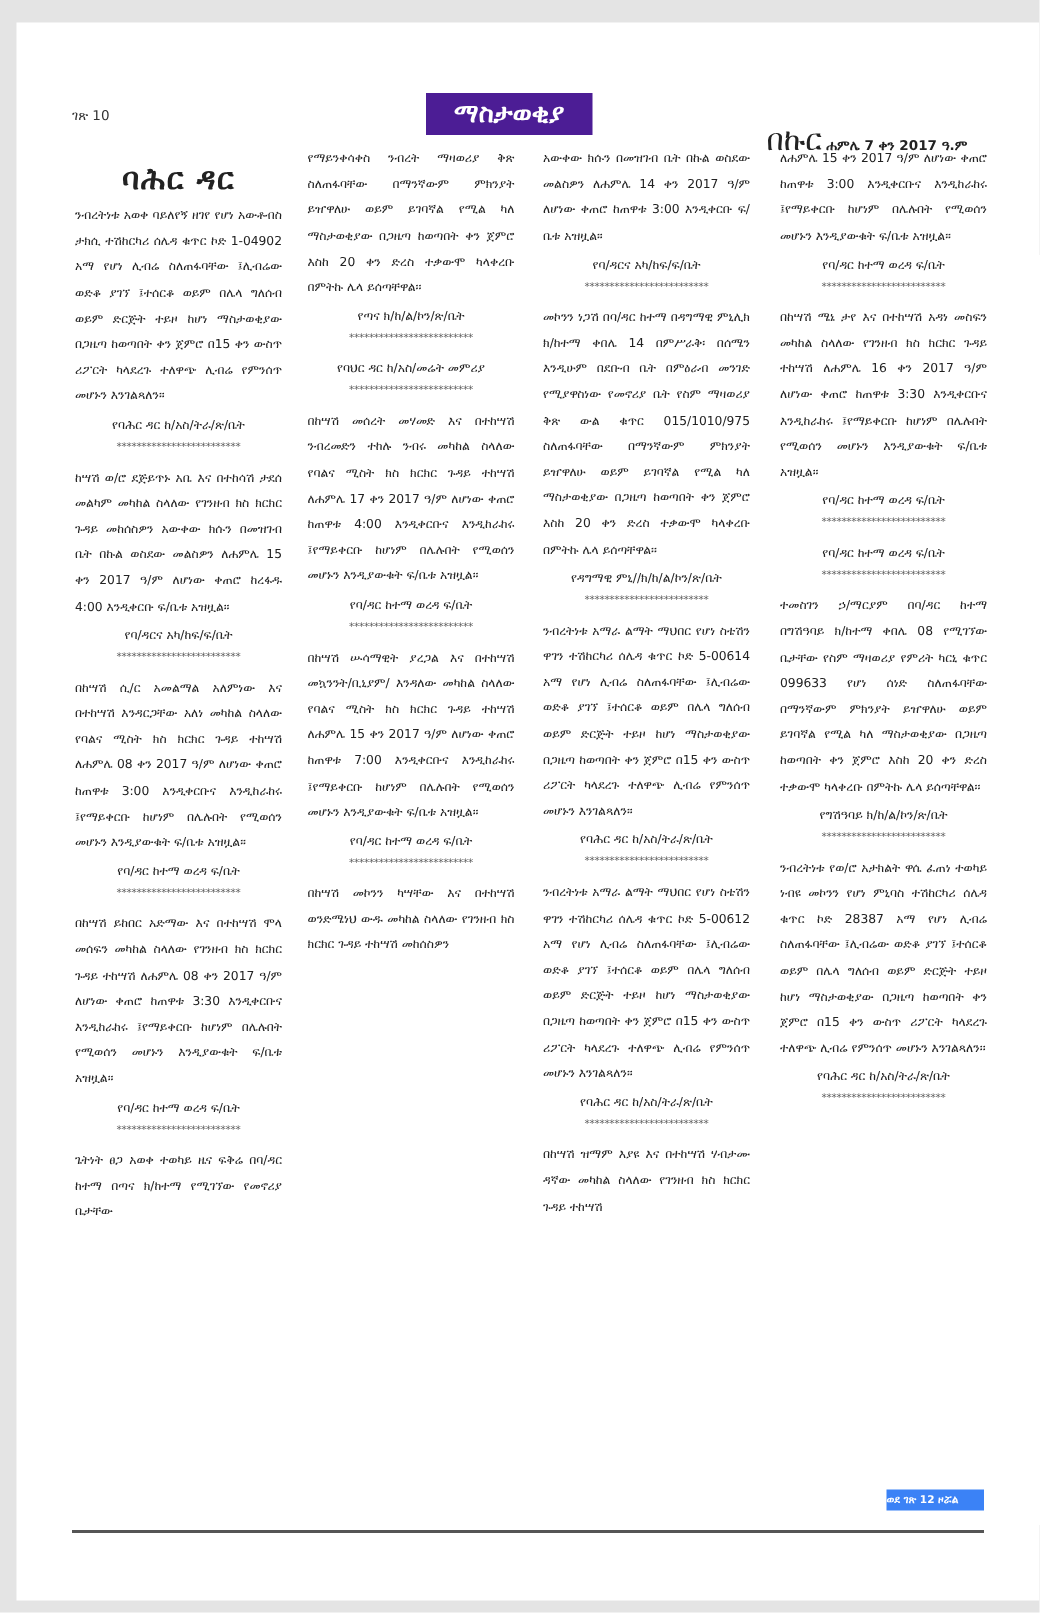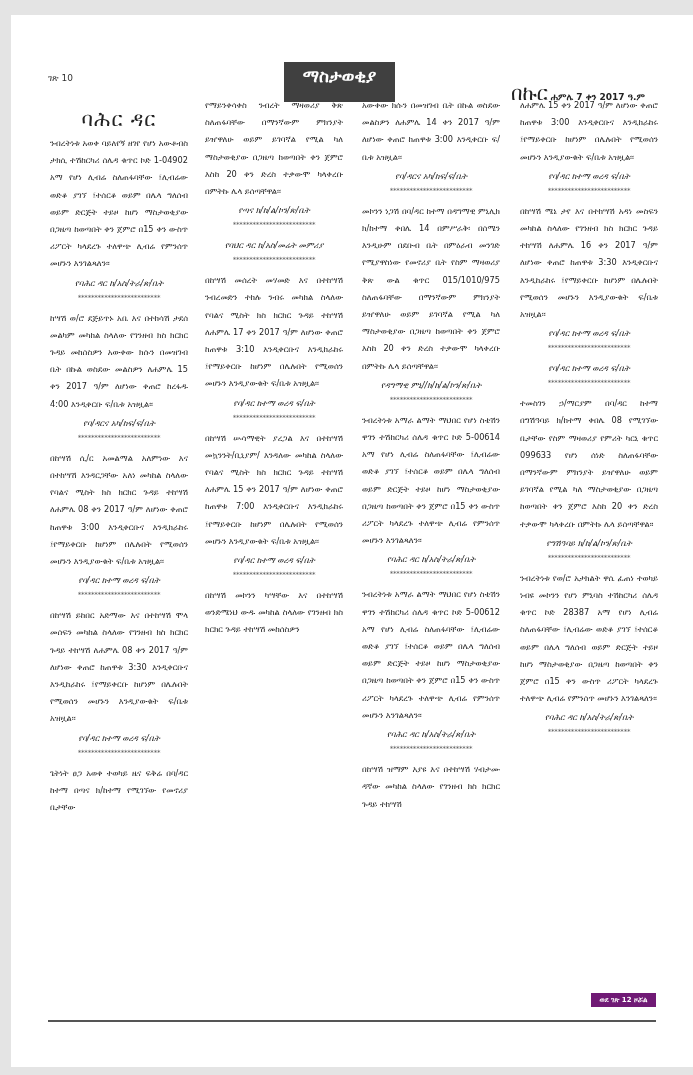--- a/index.html
+++ b/index.html
@@ -1,33 +1,33 @@
 <!DOCTYPE html>
 <html><head>
 <meta charset="utf-8">
 <style>
   html, body { margin:0; padding:0; }
   body { width:693px; height:1075px; background:#e4e4e4; position:relative; overflow:hidden;
          font-family:"DejaVu Sans", sans-serif; color:#222; }
   .page { position:absolute; left:11px; top:15px; width:682px; height:1052px; background:#fff; }
   .header { position:absolute; left:0; top:0; width:682px; height:80px;padding-left:45px; }
   .page-no { position:absolute; left:37px; top:58px; font-size:9px; color:#333; }
-  .title-box { position:absolute; left:273px; top:47px; width:111px; height:40px; background:#404040;
+  .title-box { position:absolute; left:273px; top:47px; width:111px; height:28px; background:#4c1d95;
                color:#fff; font-weight:bold; font-size:17px; text-align:center; line-height:28px; }
   .masthead { position:absolute; left:500px; top:66px; font-size:20px; color:#222; }
   .masthead .date { font-size:9px; font-weight:bold; margin-left:3px; }
   .cols { position:absolute; left:39px; top:82px; width:610px; height:917px; }
   .col { position:absolute; top:0; width:138px; height:917px; overflow:hidden; }
   .col p { margin:0 0 2px 0; font-size:8.2px; line-height:17.2px; text-align:justify; text-align-last:left; }
-  .col .sig { text-align:center; text-align-last:center; font-size:8.2px; line-height:17px; margin:0;font-style:italic; }
+  .col .sig { text-align:center; text-align-last:center; font-size:8.2px; line-height:17px; margin:0; }
   .col .stars { text-align:center; font-size:7px; color:#555; letter-spacing:-0.2px; line-height:12px; margin:0 0 6px 0; }
-  .col h2 { margin:10px 0 4px 0; text-align:center; font-size:20px; font-weight:normal; letter-spacing:1px; }
+  .col h2 { margin:10px 0 4px 0; text-align:center; font-size:20px; font-weight:bold; letter-spacing:1px; }
   .bottom-rule { position:absolute; left:37px; top:1005px; width:608px; height:2px; background:#555; }
-  .next-box { position:absolute; left:580px; top:978px; width:65px; height:14px; background:#701a75;
-              color:#fff; font-size:7px; text-align:center; line-height:14px; font-weight:bold; }
+  .next-box { position:absolute; left:580px; top:978px; width:65px; height:14px; background:#3b82f6;
+              color:#fff; font-size:7px; line-height:14px; font-weight:bold; }
 </style>
 </head>
 <body>
 
 <div class="page">
   <div class="header">
     <div class="page-no">ገጽ 10</div>
     <div class="title-box">ማስታወቂያ</div>
     <div class="masthead">
       <span>በኩር</span><span class="date">ሐምሌ 7 ቀን 2017 ዓ.ም</span>
@@ -50,21 +50,21 @@
         <div class="sig">የባ/ዳር ከተማ ወረዳ ፍ/ቤት</div>
         <div class="stars">*************************</div>
         <p>ጌትነት ፀጋ አወቀ ተወካይ ዜና ፍቅሬ በባ/ዳር ከተማ በጣና ክ/ከተማ የሚገኘው የመኖሪያ ቤታቸው</p>
       </div>
     <div class="col" style="left:155px">
         <p>የማይንቀሳቀስ ንብረት ማዛወሪያ ቅጽ ስለጠፋባቸው በማንኛውም ምክንያት ይዠዋለሁ ወይም ይገባኛል የሚል ካለ ማስታወቂያው በጋዜጣ ከወጣበት ቀን ጀምሮ እስከ 20 ቀን ድረስ ተቃውሞ ካላቀረቡ በምትኩ ሌላ ይሰጣቸዋል፡፡</p>
         <div class="sig">የጣና ክ/ከ/ል/ኮን/ጽ/ቤት</div>
         <div class="stars">*************************</div>
         <div class="sig">የባህር ዳር ከ/አስ/መሬት መምሪያ</div>
         <div class="stars">*************************</div>
-        <p>በከሣሽ መሰረት መሃመድ እና በተከሣሽ ንብረመድን ተከሉ ንብሩ መካከል ስላለው የባልና ሚስት ክስ ክርክር ጉዳይ ተከሣሽ ለሐምሌ 17 ቀን 2017 ዓ/ም ለሆነው ቀጠሮ ከጠዋቱ 3:10 እንዲቀርቡና እንዲከራከሩ ፤የማይቀርቡ ከሆነም በሌሉበት የሚወሰን መሆኑን እንዲያውቁት ፍ/ቤቱ አዝዟል፡፡</p>
+        <p>በከሣሽ መሰረት መሃመድ እና በተከሣሽ ንብረመድን ተከሉ ንብሩ መካከል ስላለው የባልና ሚስት ክስ ክርክር ጉዳይ ተከሣሽ ለሐምሌ 17 ቀን 2017 ዓ/ም ለሆነው ቀጠሮ ከጠዋቱ 4:00 እንዲቀርቡና እንዲከራከሩ ፤የማይቀርቡ ከሆነም በሌሉበት የሚወሰን መሆኑን እንዲያውቁት ፍ/ቤቱ አዝዟል፡፡</p>
         <div class="sig">የባ/ዳር ከተማ ወረዳ ፍ/ቤት</div>
         <div class="stars">*************************</div>
         <p>በከሣሽ ሡሳማዊት ያረጋል እና በተከሣሽ መኳንንት/ቢኒያም/ እንዳለው መካከል ስላለው የባልና ሚስት ክስ ክርክር ጉዳይ ተከሣሽ ለሐምሌ 15 ቀን 2017 ዓ/ም ለሆነው ቀጠሮ ከጠዋቱ 7:00 እንዲቀርቡና እንዲከራከሩ ፤የማይቀርቡ ከሆነም በሌሉበት የሚወሰን መሆኑን እንዲያውቁት ፍ/ቤቱ አዝዟል፡፡</p>
         <div class="sig">የባ/ዳር ከተማ ወረዳ ፍ/ቤት</div>
         <div class="stars">*************************</div>
         <p>በከሣሽ መኮንን ካሣቸው እና በተከሣሽ ወንድሜነህ ውዱ መካከል ስላለው የገንዘብ ክስ ክርክር ጉዳይ ተከሣሽ መከሰስዎን</p>
       </div>
     <div class="col" style="left:312px">
         <p>አውቀው ክሱን በመዝገብ ቤት በኩል ወስደው መልስዎን ለሐምሌ 14 ቀን 2017 ዓ/ም ለሆነው ቀጠሮ ከጠዋቱ 3:00 እንዲቀርቡ ፍ/ቤቱ አዝዟል፡፡</p>
         <div class="sig">የባ/ዳርና አካ/ከፍ/ፍ/ቤት</div>

